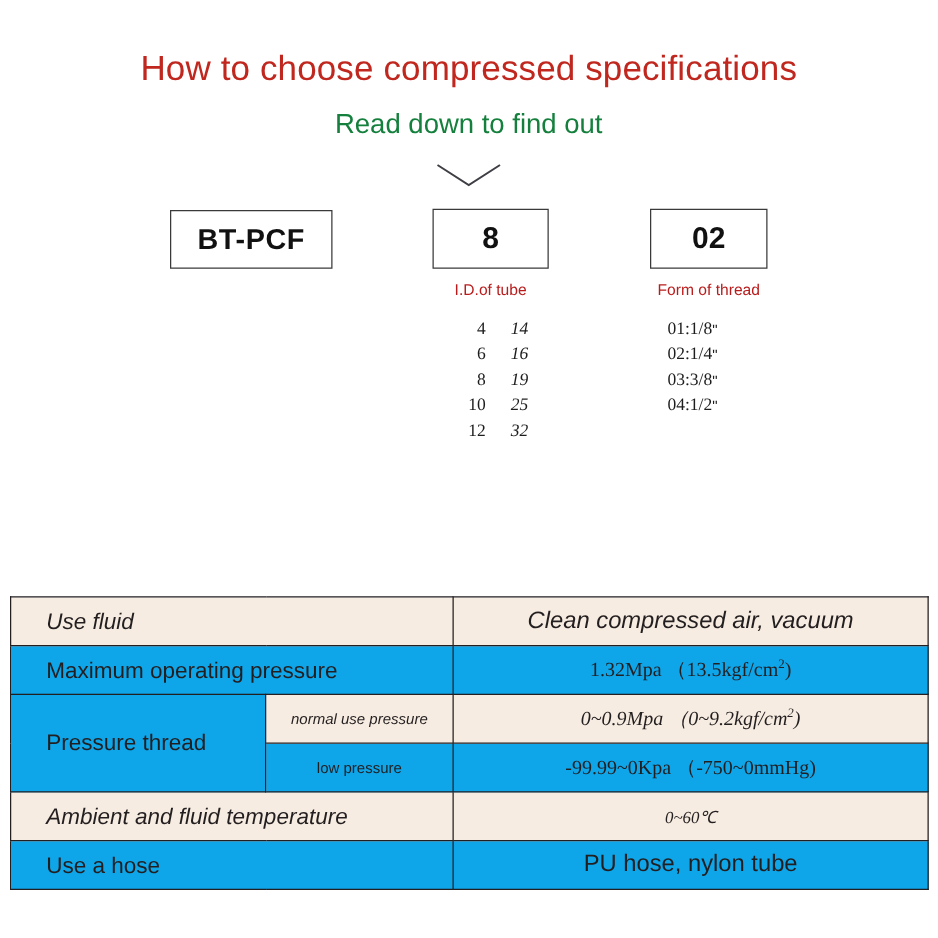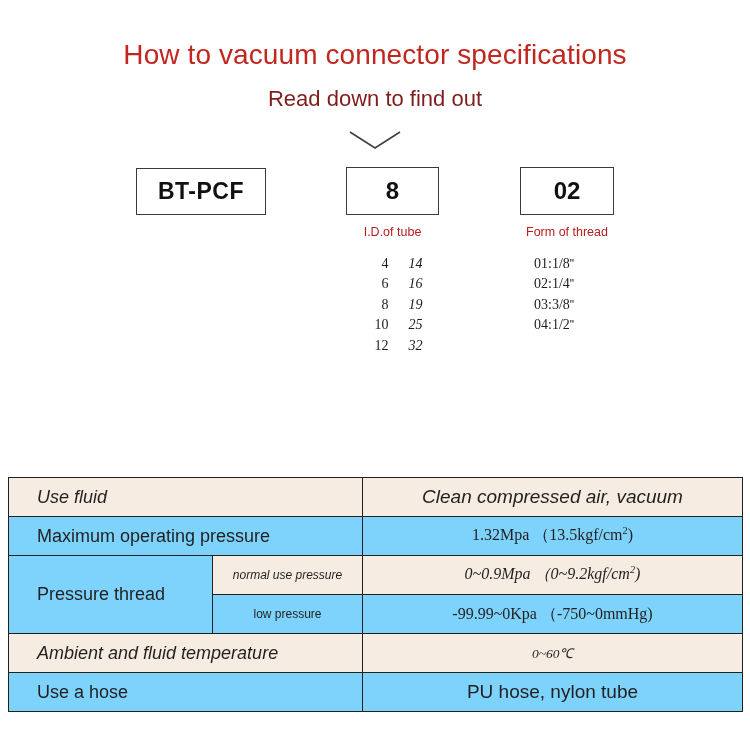--- a/index.html
+++ b/index.html
@@ -23,21 +23,21 @@
   }
   .main-title {
     color: #c0271e;
     font-size: 28px;
     font-weight: 400;
     line-height: 1.1;
     margin: 0;
     letter-spacing: 0.1px;
   }
   .subtitle {
-    color: #7f1d1d;
+    color: #15803d;
     font-size: 22px;
     font-weight: 400;
     margin: 16px 0 0 0;
     line-height: 1.1;
   }
 
   
   .chevron-wrap {
     display: flex;
     justify-content: center;
@@ -152,28 +152,28 @@
     font-family: "Liberation Serif", serif;
   }
   .c-value.lg {
     font-size: 19px;
     font-family: "Liberation Sans", sans-serif;
   }
   .c-value.sm {
     font-size: 13.5px;
   }
   .beige { background: #f7ece1; font-style: italic; }
-  .white { background: #7dd3fc; }
+  .white { background: #0ea5e9; }
   sup { font-size: 0.65em; vertical-align: super; }
 </style>
 </head>
 <body>
 
 <div class="header">
-  <h1 class="main-title">How to vacuum connector specifications</h1>
+  <h1 class="main-title">How to choose compressed specifications</h1>
   <p class="subtitle">Read down to find out</p>
 </div>
 
 <div class="chevron-wrap">
   <svg width="54" height="22" viewBox="0 0 54 22">
     <polyline points="2,3 27,19 52,3" fill="none" stroke="#3f3f46" stroke-width="1.6"></polyline>
   </svg>
 </div>
 
 <div class="code-row">

